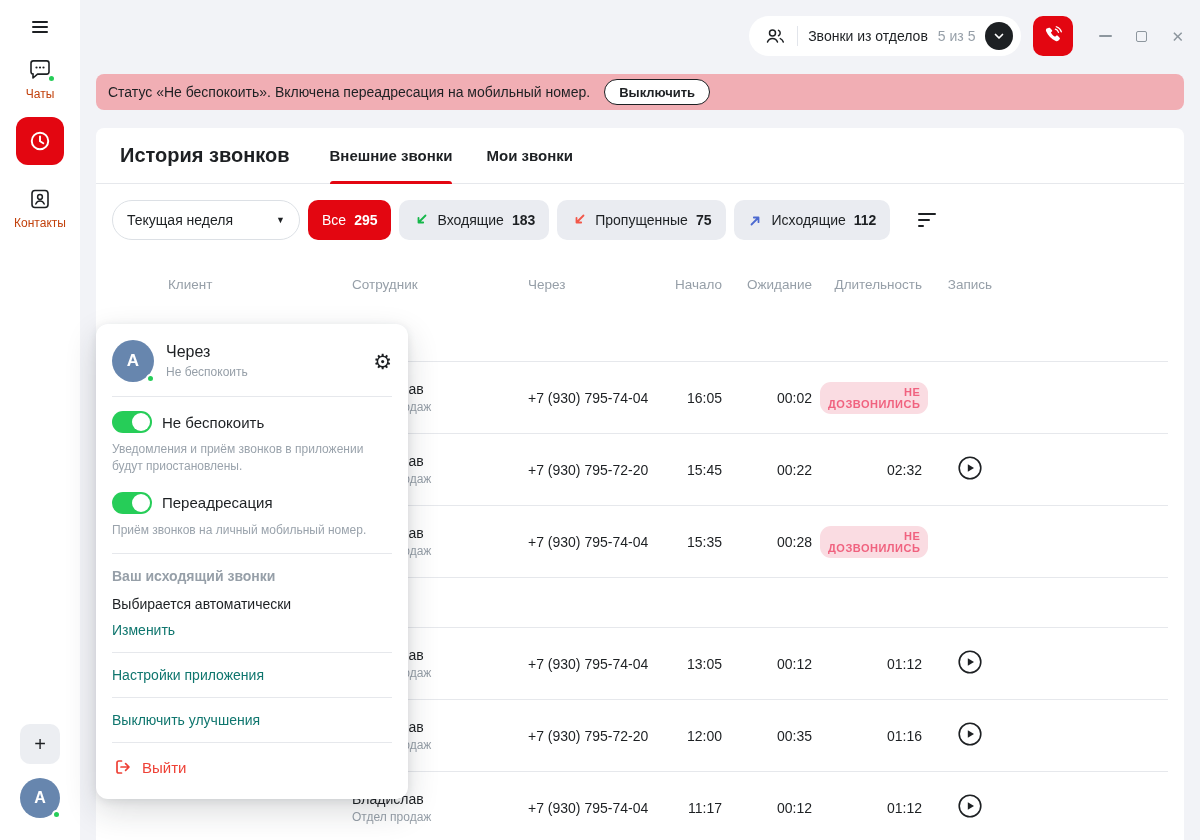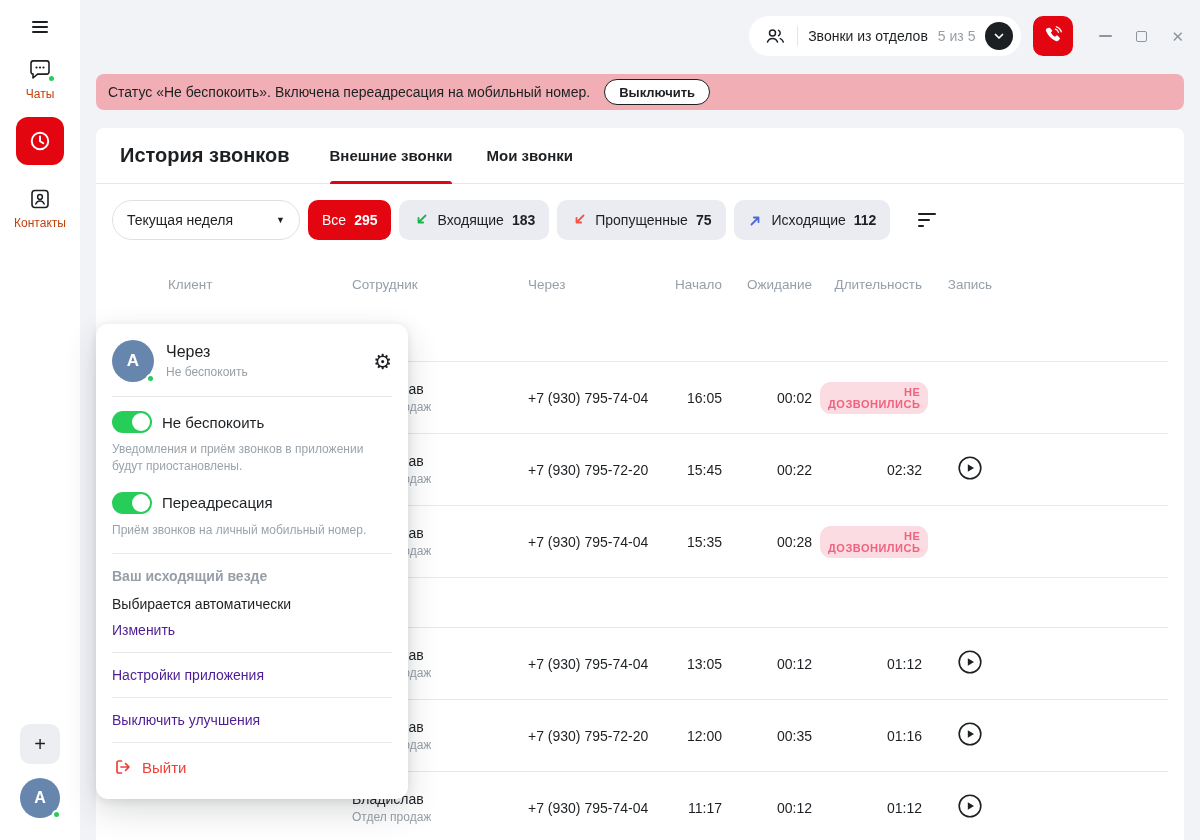--- a/index.html
+++ b/index.html
@@ -112,21 +112,21 @@
   .p-div { height:1px; background:#E6E8EC; margin:14px 0; }
   .toggle-row { display:flex; align-items:center; gap:10px; }
   .switch { width:40px; height:22px; border-radius:11px; background:#26CD58; position:relative; flex:0 0 40px; cursor:pointer; }
   .switch::after { content:""; position:absolute; width:18px; height:18px; border-radius:50%; background:#fff;
                    top:2px; right:2px; }
   .toggle-label { font-size:15px; }
   .toggle-desc { font-size:12px; color:#9AA3AC; line-height:1.45; margin:8px 0 16px; }
   .toggle-desc.last { margin-bottom:2px; }
   .sec-title { font-size:14px; color:#969FA8; font-weight:600; }
   .sec-value { font-size:14px; margin-top:12px; }
-  .link { font-size:14px; color:#4c1d95; cursor:pointer; display:inline-block; }
+  .link { font-size:14px; color:#0f766e; cursor:pointer; display:inline-block; }
   .sec-link { margin-top:10px; }
   .logout { display:flex; align-items:center; gap:10px; color:#EE4136; font-size:15px; cursor:pointer; margin:4px 0 6px; }
 </style>
 </head>
 <body>
 
 <div class="rail">
   <div class="burger">
       <i></i>
       <i></i>
@@ -431,21 +431,21 @@
   <div class="toggle-desc">Уведомления и приём звонков в приложении будут приостановлены.</div>
 
   <div class="toggle-row">
     <span class="switch"></span>
     <span class="toggle-label">Переадресация</span>
   </div>
   <div class="toggle-desc last">Приём звонков на личный мобильный номер.</div>
 
   <div class="p-div"></div>
 
-  <div class="sec-title">Ваш исходящий везде</div>
+  <div class="sec-title">Ваш исходящий звонки</div>
   <div class="sec-value">Выбирается автоматически</div>
   <span class="link sec-link">Изменить</span>
 
   <div class="p-div"></div>
 
   <span class="link">Настройки приложения</span>
 
   <div class="p-div"></div>
 
   <span class="link">Выключить улучшения</span>

